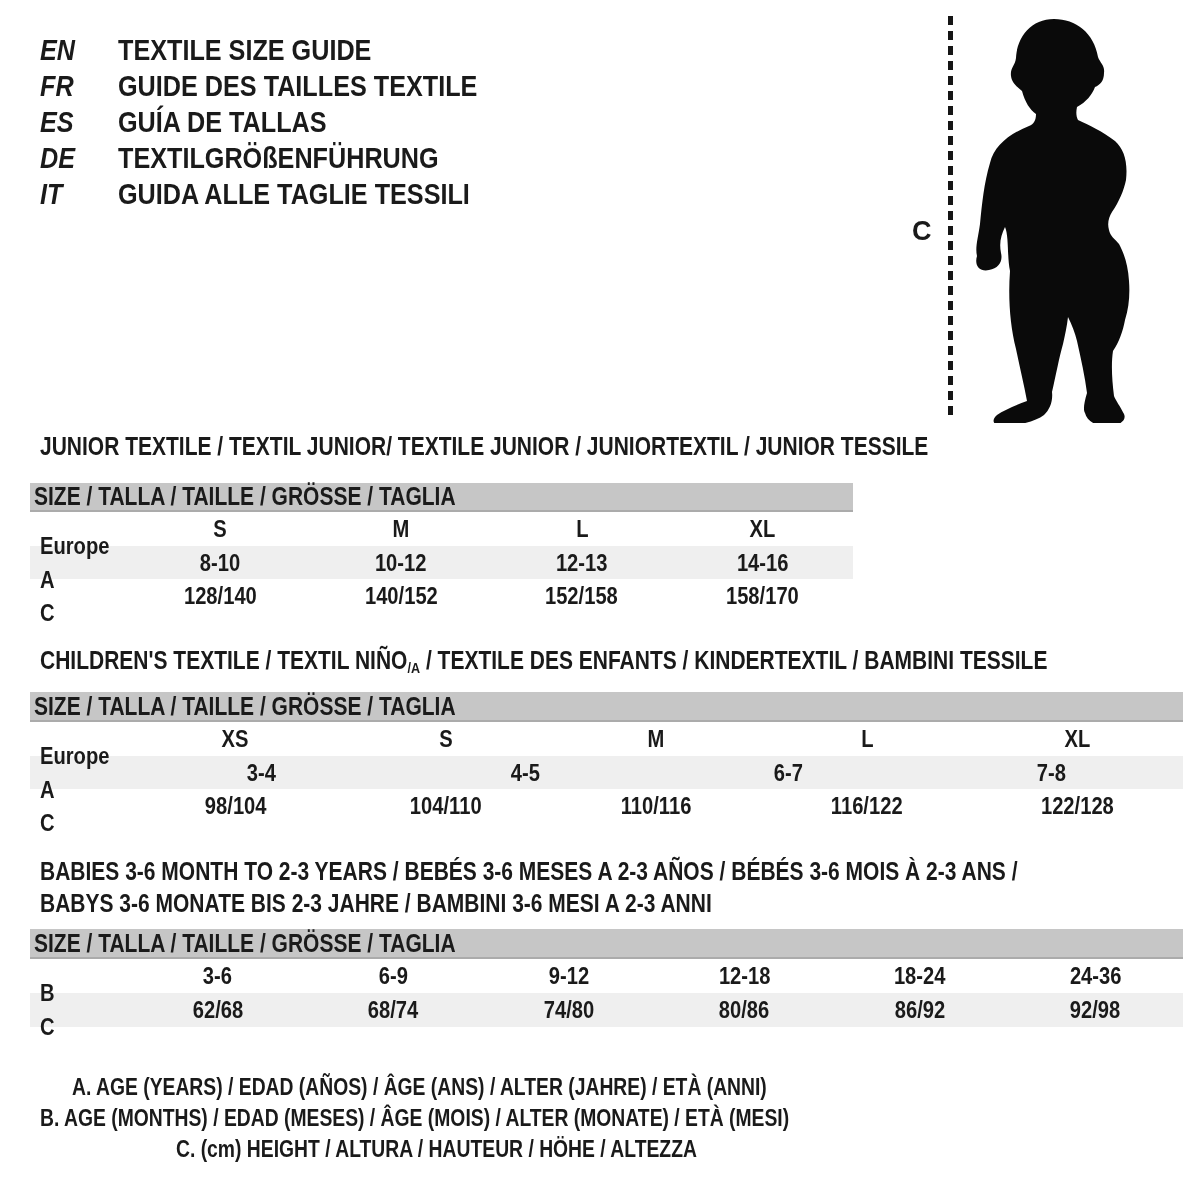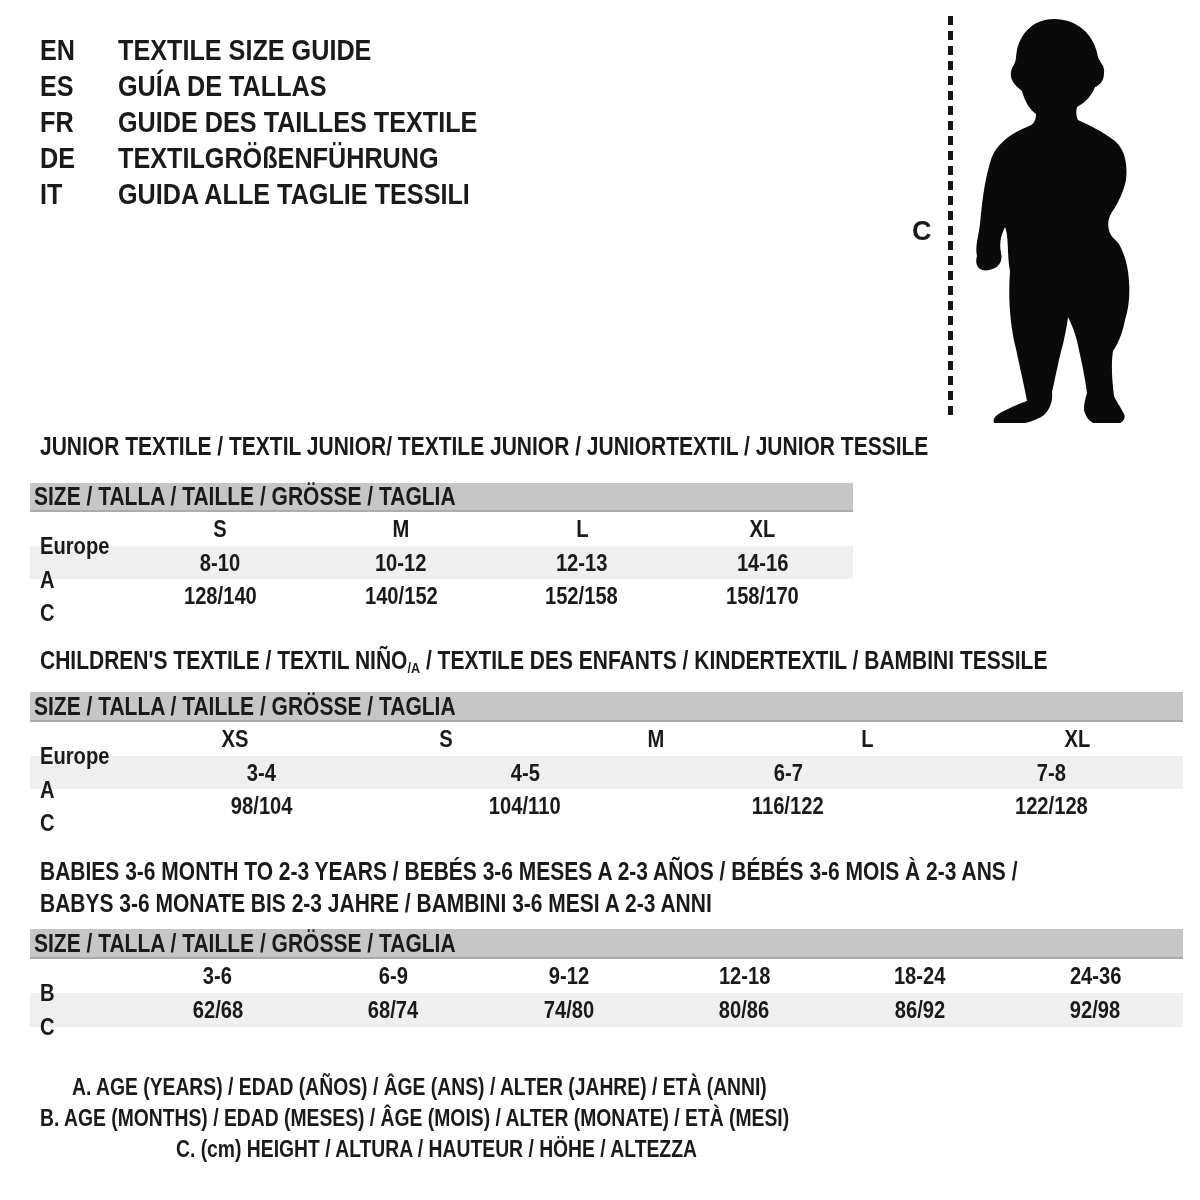--- a/index.html
+++ b/index.html
@@ -7,21 +7,21 @@
     width:1200px;height:1200px;position:relative;background:#ffffff;
     font-family:"Liberation Sans","DejaVu Sans",sans-serif;
     color:#1a1a1a;overflow:hidden;
   }
   .cnd{display:inline-block;transform:scaleX(0.84);transform-origin:left center;white-space:nowrap;}
   .cnd-c{display:inline-block;transform:scaleX(0.84);transform-origin:center center;white-space:nowrap;}
 
   
   .langs{position:absolute;left:40px;top:32px;}
   .lang-row{display:flex;line-height:36px;font-size:30px;font-weight:bold;}
-  .lang-code{width:78px;flex:0 0 78px;}
+  .lang-code{width:78px;flex:0 0 78px;font-style:italic;}
 
   
   .dashline{
     position:absolute;left:948px;top:16px;width:5px;height:400px;
     background:repeating-linear-gradient(to bottom,#151515 0 9px,transparent 9px 15px);
   }
   .c-label{position:absolute;left:912px;top:216px;font-size:27px;font-weight:bold;}
   .baby-svg{position:absolute;left:966px;top:13px;}
 
   
@@ -46,26 +46,26 @@
 </style>
 </head>
 <body>
 
 <div class="langs">
   <div class="lang-row">
     <span class="lang-code"><span class="cnd">EN</span></span>
     <span class="cnd">TEXTILE SIZE GUIDE</span>
   </div>
   <div class="lang-row">
+    <span class="lang-code"><span class="cnd">FR</span></span>
+    <span class="cnd">GUIDE DES TAILLES TEXTILE</span>
+  </div>
+  <div class="lang-row">
     <span class="lang-code"><span class="cnd">ES</span></span>
     <span class="cnd">GUÍA DE TALLAS</span>
-  </div>
-  <div class="lang-row">
-    <span class="lang-code"><span class="cnd">FR</span></span>
-    <span class="cnd">GUIDE DES TAILLES TEXTILE</span>
   </div>
   <div class="lang-row">
     <span class="lang-code"><span class="cnd">DE</span></span>
     <span class="cnd">TEXTILGRÖßENFÜHRUNG</span>
   </div>
   <div class="lang-row">
     <span class="lang-code"><span class="cnd">IT</span></span>
     <span class="cnd">GUIDA ALLE TAGLIE TESSILI</span>
   </div>
 </div>
@@ -144,20 +144,21 @@
     <span class="t-label"><span class="cnd">A</span></span>
     <span class="t-cell"><span class="cnd-c">3-4</span></span>
     <span class="t-cell"><span class="cnd-c">4-5</span></span>
     <span class="t-cell"><span class="cnd-c">6-7</span></span>
     <span class="t-cell"><span class="cnd-c">7-8</span></span>
   </div>
   <div class="t-row" style="height:33px;">
     <span class="t-label"><span class="cnd">C</span></span>
     <span class="t-cell"><span class="cnd-c">98/104</span></span>
     <span class="t-cell"><span class="cnd-c">104/110</span></span>
+    <span class="t-cell"><span class="cnd-c">110/116</span></span>
     <span class="t-cell"><span class="cnd-c">116/122</span></span>
     <span class="t-cell"><span class="cnd-c">122/128</span></span>
   </div>
 </div>
 
 <div class="sec-title" style="top:855px;line-height:32px;">
   <div><span class="cnd">BABIES 3-6 MONTH TO 2-3 YEARS / BEBÉS 3-6 MESES A 2-3 AÑOS / BÉBÉS 3-6 MOIS À 2-3 ANS /</span></div>
   <div><span class="cnd">BABYS 3-6 MONATE BIS 2-3 JAHRE / BAMBINI 3-6 MESI A 2-3 ANNI</span></div>
 </div>
 <div class="tbl" style="top:929px;width:1153px;">

